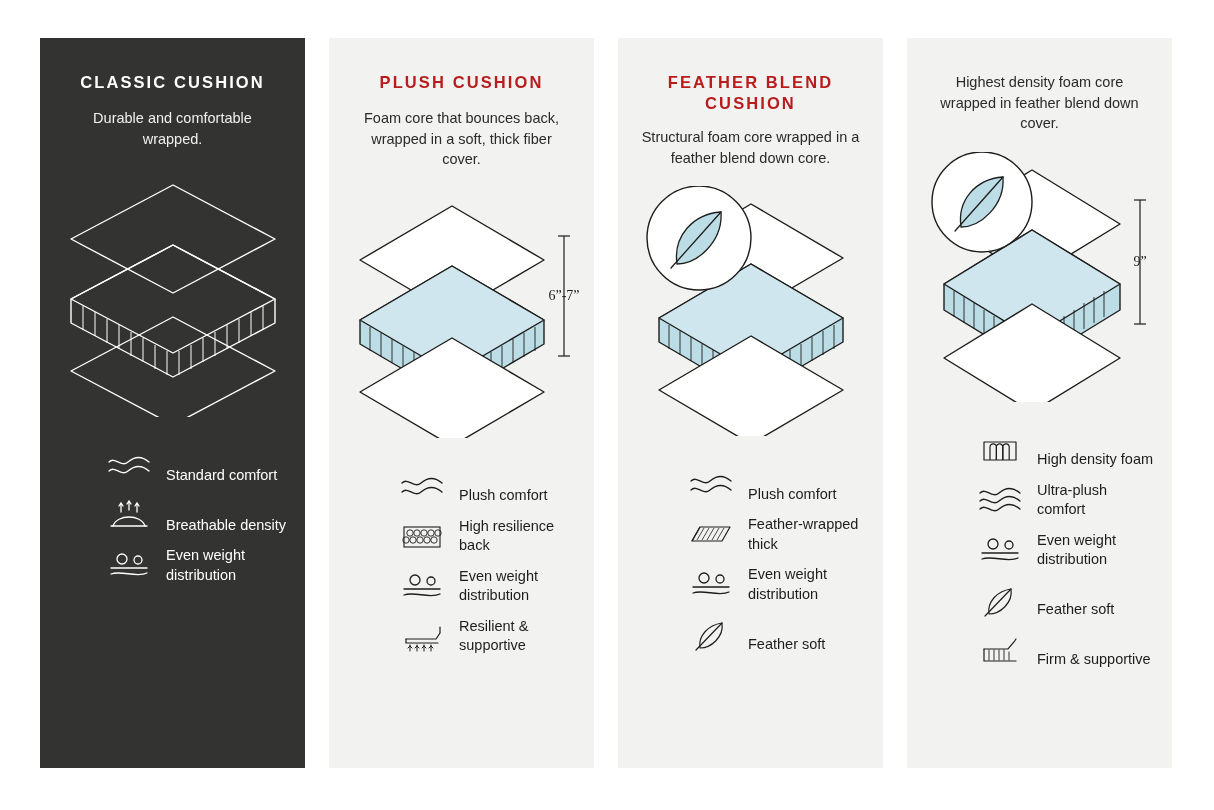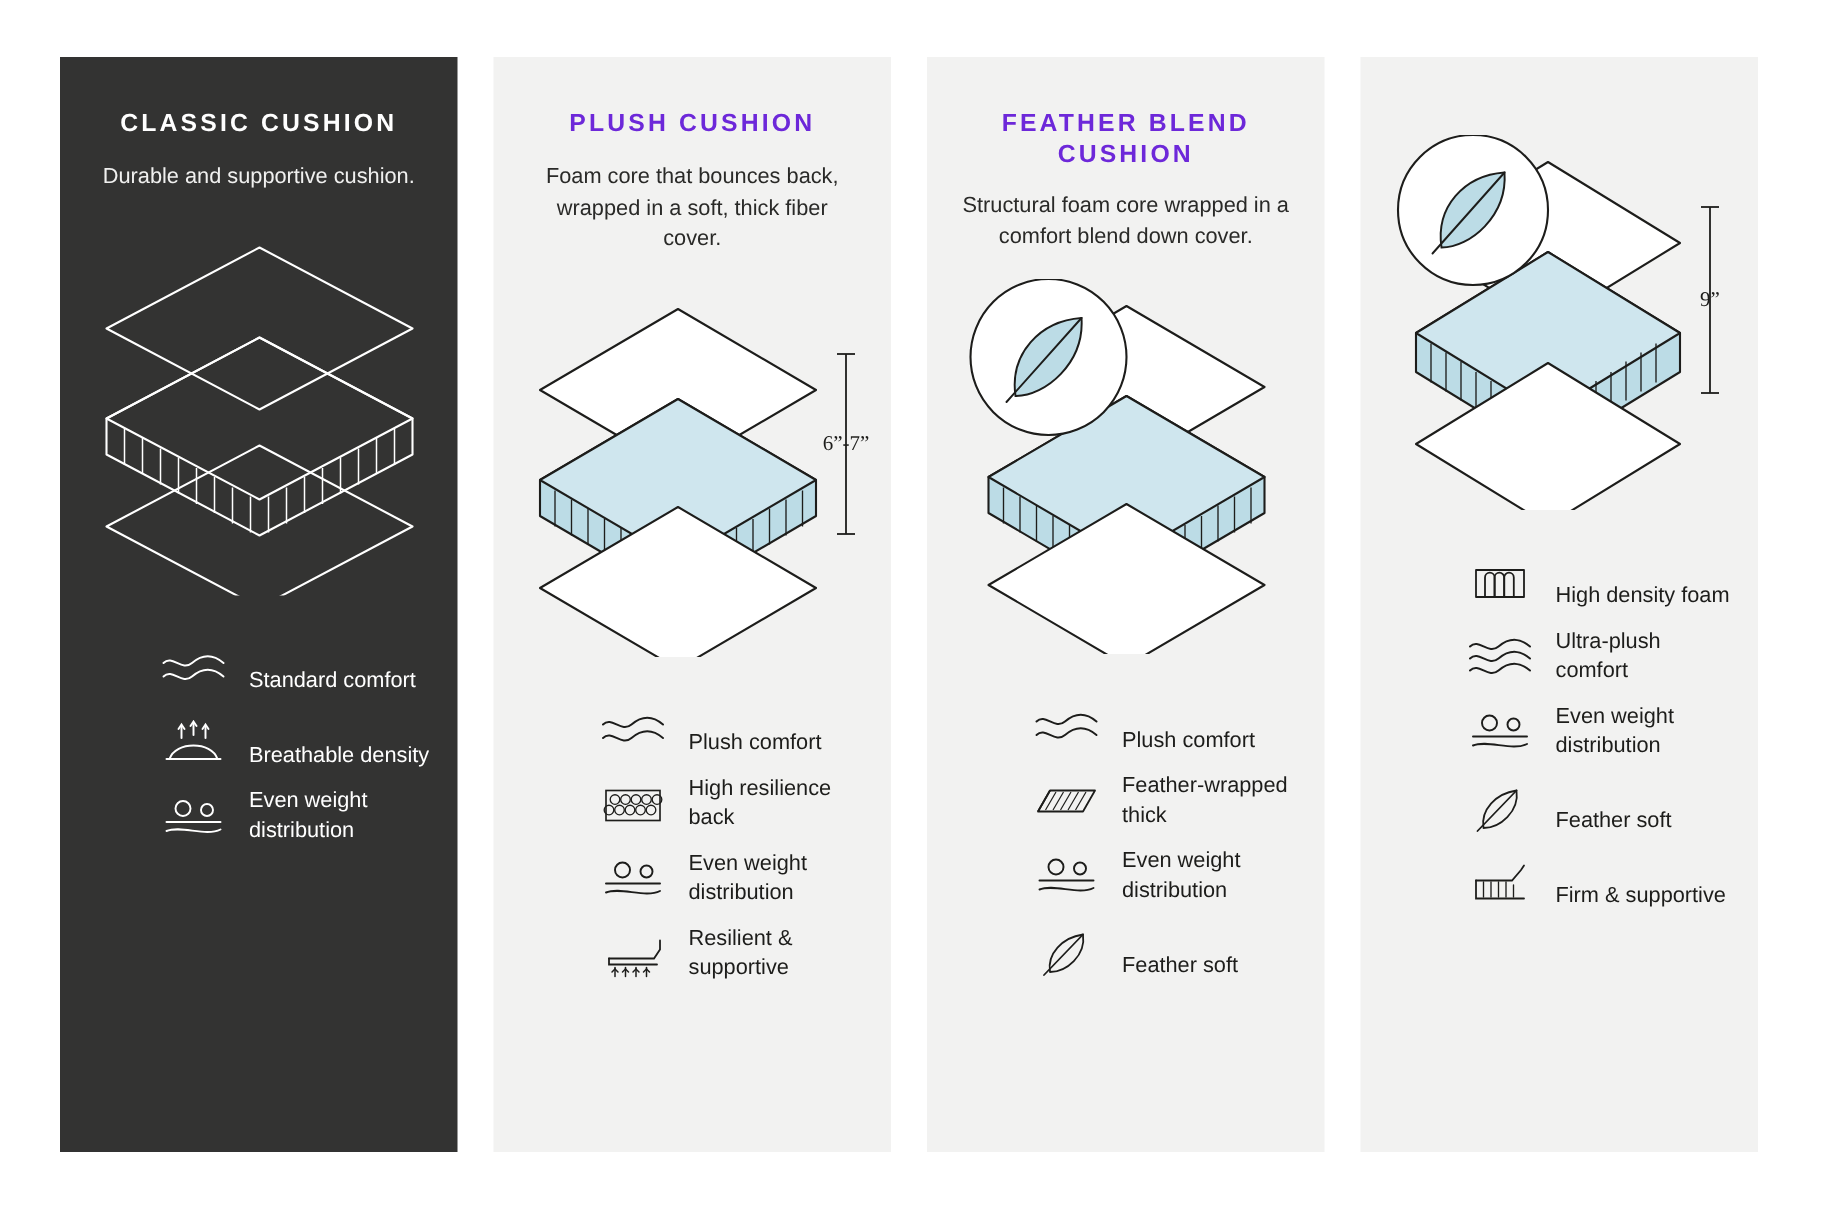--- a/index.html
+++ b/index.html
@@ -37,21 +37,21 @@
     height: 730px;
   }
   .card.dark {
     background: #333332;
     width: 265px;
   }
   .card-title {
     font-size: 16.5px;
     font-weight: bold;
     letter-spacing: 2.1px;
-    color: #6d28d9;
+    color: #b91c1c;
     text-align: center;
     line-height: 1.25;
     text-transform: uppercase;
     margin: 0 0 14px 0;
     min-height: 22px;
   }
   .card.dark .card-title {
     color: #ffffff;
   }
   .card-desc {
@@ -115,21 +115,21 @@
   .spacer { flex: 1 1 auto; }
 </style>
 </head>
 <body>
 
 <div class="board">
   <div class="cards">
 
     <div class="card dark">
       <div class="card-title">CLASSIC CUSHION</div>
-      <div class="card-desc">Durable and supportive cushion.</div>
+      <div class="card-desc">Durable and comfortable wrapped.</div>
 
       <div class="art">
         <svg width="240" height="250" viewBox="0 0 240 250">
           <g fill="none" stroke="#ffffff" stroke-width="1.4" stroke-linejoin="round">
 
             <polygon points="120,18 222,72 120,126 18,72"></polygon>
 
             <polygon points="120,78 222,132 222,156 120,210 18,156 18,132" fill="none"></polygon>
             <polygon points="120,78 222,132 120,186 18,132"></polygon>
             <g stroke-width="1">
@@ -298,21 +298,21 @@
             </svg>
           </span>
           <span class="feature-label">Resilient &amp; supportive</span>
         </div>
       </div>
       <div class="spacer"></div>
     </div>
 
     <div class="card">
       <div class="card-title">FEATHER BLEND CUSHION</div>
-      <div class="card-desc">Structural foam core wrapped in a comfort blend down cover.</div>
+      <div class="card-desc">Structural foam core wrapped in a feather blend down core.</div>
 
       <div class="art">
         <svg width="240" height="250" viewBox="0 0 240 250">
           <g fill="none" stroke="#1d1d1b" stroke-width="1.4" stroke-linejoin="round">
             <polygon points="120,18 212,72 120,126 28,72" fill="#ffffff"></polygon>
             <polygon points="120,78 212,132 212,156 120,210 28,156 28,132" fill="#bcdce6"></polygon>
             <polygon points="120,78 212,132 120,186 28,132" fill="#cfe6ee"></polygon>
             <g stroke-width="0.9">
               <line x1="38" y1="139" x2="38" y2="163"></line>
                 <line x1="49" y1="145" x2="49" y2="169"></line>
@@ -385,20 +385,21 @@
               <path d="M33 4 L7 31" stroke-linecap="round"></path>
             </svg>
           </span>
           <span class="feature-label">Feather soft</span>
         </div>
       </div>
       <div class="spacer"></div>
     </div>
 
     <div class="card">
+      <div class="card-desc">Highest density foam core wrapped in feather blend down cover.</div>
 
       <div class="art">
         <svg width="240" height="250" viewBox="0 0 240 250">
           <g fill="none" stroke="#1d1d1b" stroke-width="1.4" stroke-linejoin="round">
             <polygon points="112,18 200,72 112,126 24,72" fill="#ffffff"></polygon>
             <polygon points="112,78 200,132 200,158 112,212 24,158 24,132" fill="#bcdce6"></polygon>
             <polygon points="112,78 200,132 112,186 24,132" fill="#cfe6ee"></polygon>
             <g stroke-width="0.9">
               <line x1="34" y1="139" x2="34" y2="165"></line>
                 <line x1="44" y1="145" x2="44" y2="171"></line>

